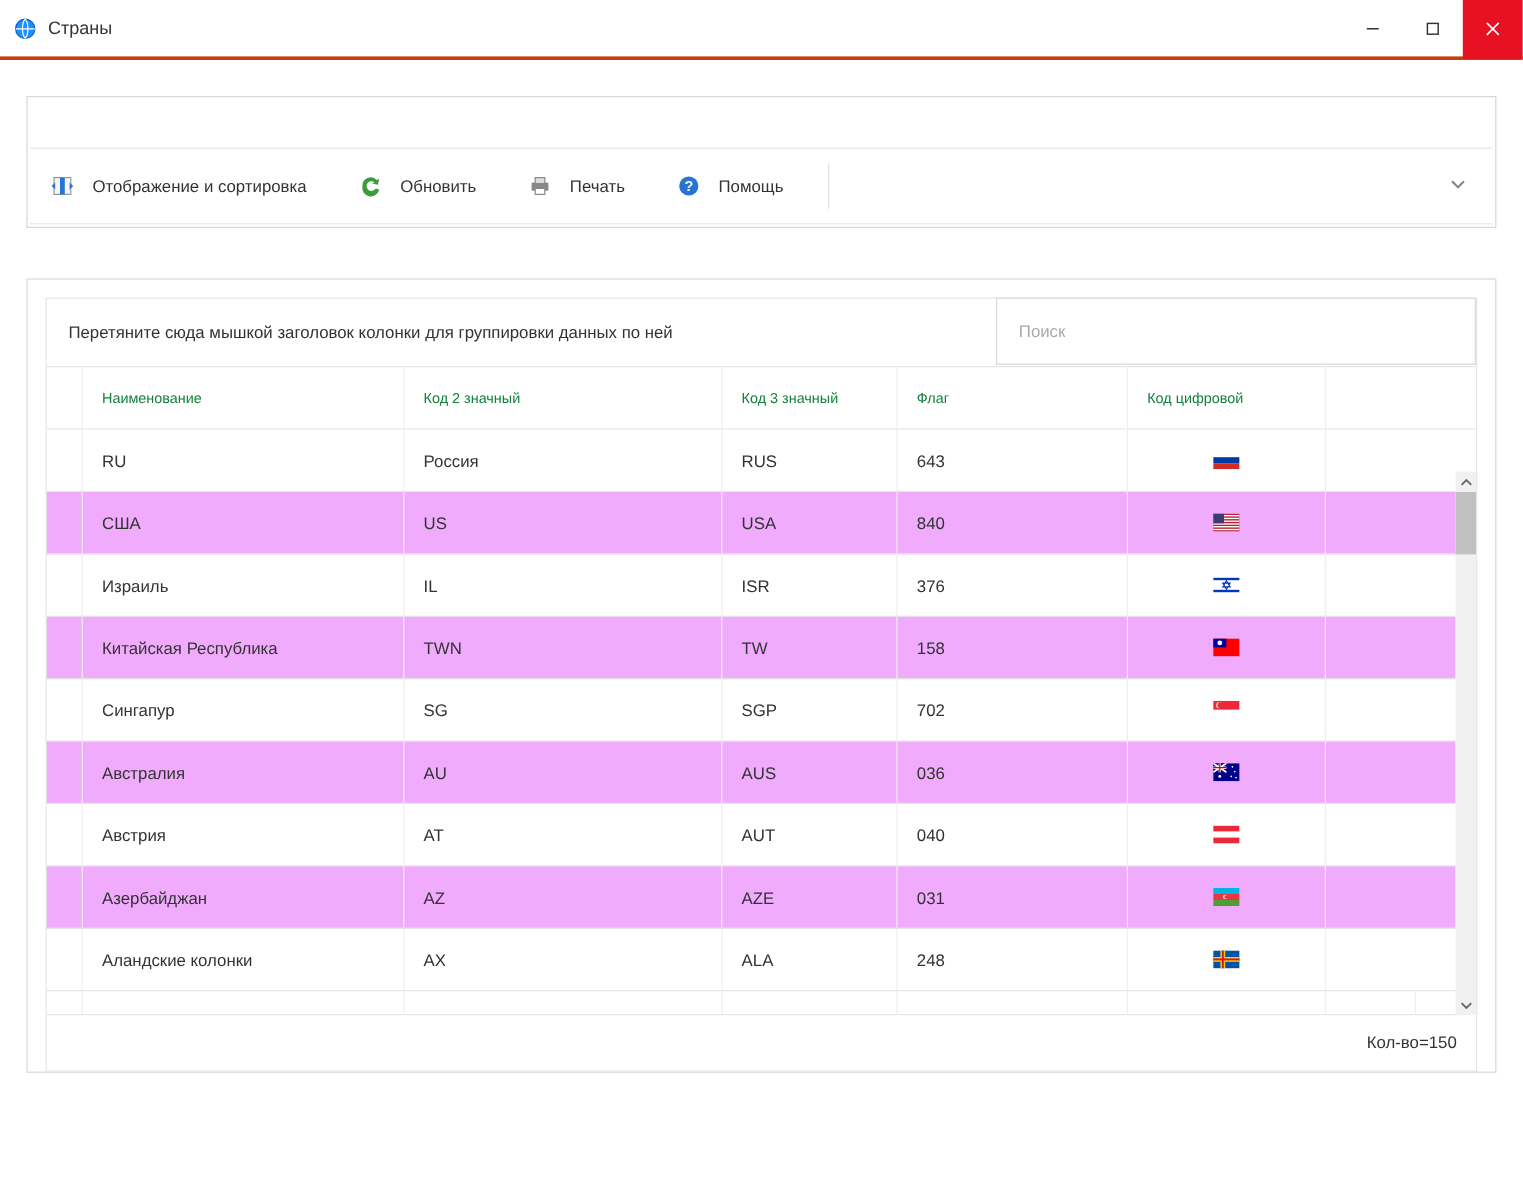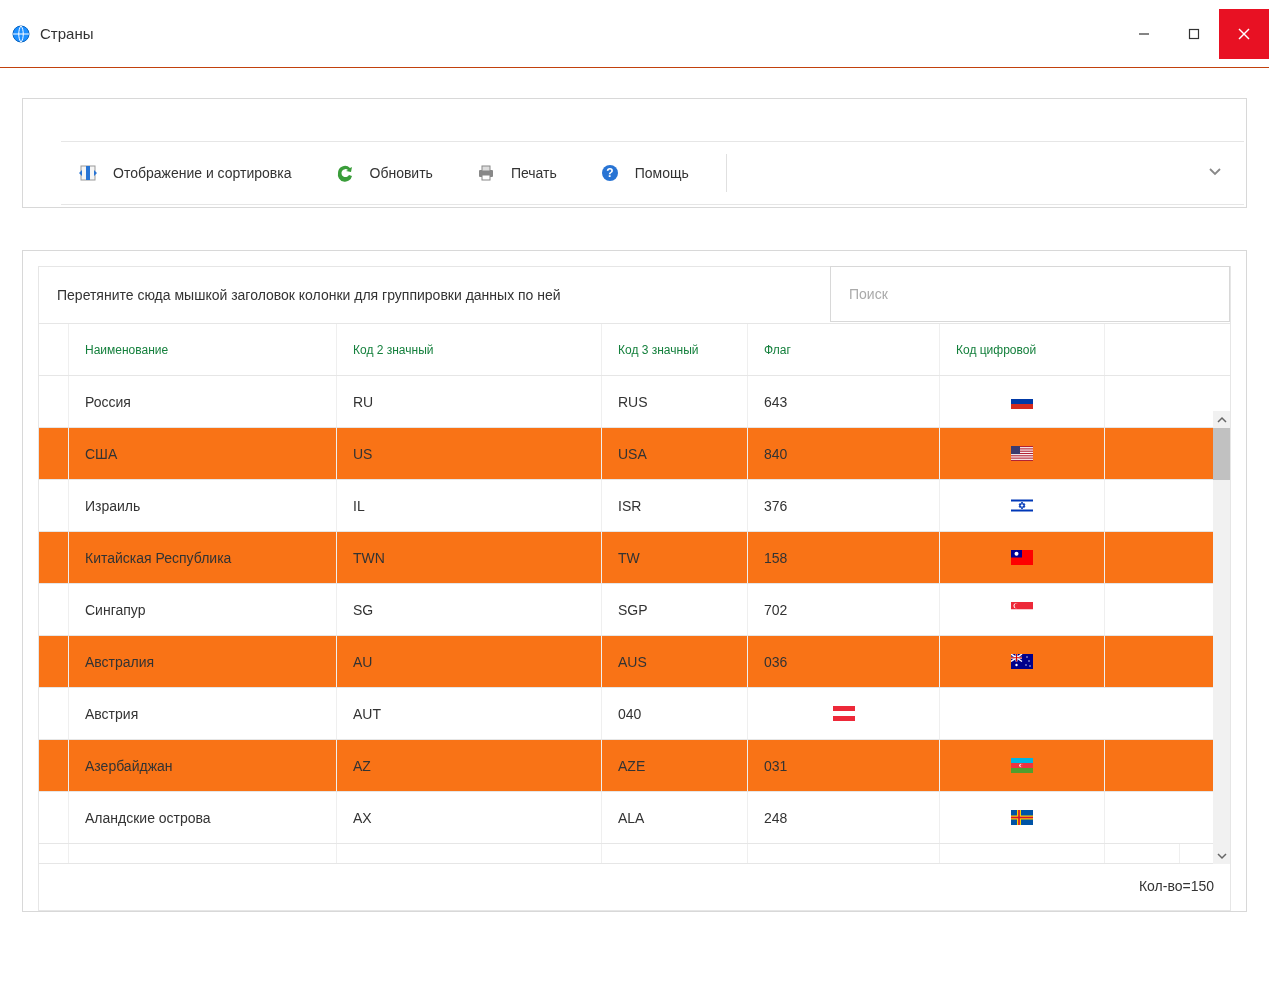--- a/index.html
+++ b/index.html
@@ -1,29 +1,29 @@
 <!DOCTYPE html>
 <html><head>
 <meta charset="utf-8">
 <style>
   * { box-sizing: border-box; margin: 0; padding: 0; }
   body { font-family: 'Segoe UI', Tahoma, sans-serif; font-size: 14px; color: #333; background: #fff; width: 1269px; height: 997px; overflow: hidden; }
   
   
-  .titlebar { height: 68px; display: flex; align-items: center; padding-left: 12px; border-bottom: 1px solid #c2410c; }
+  .titlebar { height: 50px; display: flex; align-items: center; padding-left: 12px; border-bottom: 3px solid #c2410c; }
   .titlebar .appicon { width: 18px; height: 18px; margin-right: 10px; display:inline-flex;align-items:center;justify-content:center;}
   .titlebar .title { font-size: 15px; color: #333; }
   .titlebar .spacer { flex: 1; }
   .winbtn { width: 50px; height: 50px; display: flex; align-items: center; justify-content: center; cursor: pointer; }
   .winbtn.close { background: #e81123; color: #fff; }
   .winbtn svg { display:block; }
 
   
   .outer { padding: 30px 22px 22px 22px; }
-  .panel-border { border: 1px solid #d8d8d8; padding-left: 36px; }
+  .panel-border { border: 1px solid #d8d8d8; }
 
   
   .toolbar-wrap { padding: 2px 2px; }
   .toolbar-inner { border-top: 1px solid #e6e6e6; border-bottom: 1px solid #e6e6e6; margin-top: 40px; padding: 12px 10px; display: flex; align-items: center; gap: 30px; }
   .tb-item { display: flex; align-items: center; gap: 14px; cursor: pointer; padding: 4px 6px; }
   .tb-icon { width: 22px; height: 22px; display:flex;align-items:center;justify-content:center;}
   .tb-sep { width: 1px; height: 38px; background: #e0e0e0; margin-left: 1px; }
   .tb-drop { margin-left: auto; padding-right: 12px; cursor:pointer; color:#888; }
 
   
@@ -34,21 +34,21 @@
   .group-text { flex: 1; padding: 20px 18px; font-size: 14px; color:#333; }
   .search-box-wrap { width: 400px; padding: 0; }
   .search-box { width: 100%; height: 56px; border: 1px solid #d8d8d8; padding: 0 18px; font-size: 14px; color:#333; outline:none; margin:-1px -1px -1px 0;}
   .search-box::placeholder { color: #aaa; }
 
   .grid-container { position: relative; }
   .grid { border-left: 1px solid #e6e6e6; border-right: 1px solid #e6e6e6; }
   .grid-head, .grid-row { display: grid; grid-template-columns: 30px 268px 265px 146px 192px 165px 75px; border-bottom: 1px solid #e6e6e6; }
   .grid-head { height: 52px; }
   .grid-row { height: 52px; }
-  .grid-row.alt { background: #f97316; }
+  .grid-row.alt { background: #f0abfc; }
   .cell { padding: 0 16px; display: flex; align-items: center; border-right: 1px solid #efefef; overflow:hidden;white-space:nowrap;}
   .cell:last-child { border-right: none; }
   .cell.hcell { font-size: 12px; color:#15803d; cursor:pointer;}
   .cell.first { padding:0; }
   .cell.flagcell { justify-content: center; }
   .flag { width: 22px; height: 15px; border: 0; background-size: cover; position:relative;}
 
   .grid-scroll { position:absolute; right:-0px; top:52px; bottom:0; width:17px; background:#f1f1f1;}
   .grid-scroll .thumb { width:17px; height:52px; background:#c1c1c1; position:absolute; top:0;}
   .grid-scroll .down-btn { position:absolute; bottom:0; width:17px;height:17px; display:flex;align-items:center;justify-content:center;color:#666;}
@@ -159,22 +159,22 @@
             <div class="cell hcell">Код 2 значный</div>
             <div class="cell hcell">Код 3 значный</div>
             <div class="cell hcell">Флаг</div>
             <div class="cell hcell">Код цифровой</div>
             <div class="cell hcell"></div>
           </div>
           <div class="grid-bodywrap">
             <div id="grid-body">
                 <div class="grid-row">
                   <div class="cell first"></div>
+                  <div class="cell">RU</div>
                   <div class="cell">Россия</div>
-                  <div class="cell">RU</div>
                   <div class="cell">RUS</div>
                   <div class="cell">643</div>
                   <div class="cell flagcell">
                     <span class="flag"><svg width="22" height="15" viewBox="0 0 22 15">
                         <rect width="22" height="5" fill="#fff"></rect>
                         <rect y="5" width="22" height="5" fill="#0039a6"></rect>
                         <rect y="10" width="22" height="5" fill="#d52b1e"></rect>
                       </svg></span>
                   </div>
                   <div class="cell"></div>
@@ -266,20 +266,21 @@
                         <circle cx="18" cy="7" r="0.7" fill="#fff"></circle>
                         <circle cx="15" cy="11" r="0.7" fill="#fff"></circle>
                         <circle cx="19" cy="12" r="0.7" fill="#fff"></circle>
                       </svg></span>
                   </div>
                   <div class="cell"></div>
                 </div>
                 <div class="grid-row">
                   <div class="cell first"></div>
                   <div class="cell">Австрия</div>
+                  <div class="cell">AT</div>
                   <div class="cell">AUT</div>
                   <div class="cell">040</div>
                   <div class="cell flagcell">
                     <span class="flag"><svg width="22" height="15" viewBox="0 0 22 15">
                         <rect width="22" height="5" fill="#ed2939"></rect>
                         <rect y="5" width="22" height="5" fill="#fff"></rect>
                         <rect y="10" width="22" height="5" fill="#ed2939"></rect>
                       </svg></span>
                   </div>
                   <div class="cell"></div>
@@ -296,21 +297,21 @@
                         <rect y="5" width="22" height="5" fill="#ef3340"></rect>
                         <rect y="10" width="22" height="5" fill="#509e2f"></rect>
                         <circle cx="10" cy="7.5" r="1.8" fill="#fff"></circle>
                         <circle cx="10.8" cy="7.5" r="1.5" fill="#ef3340"></circle>
                       </svg></span>
                   </div>
                   <div class="cell"></div>
                 </div>
                 <div class="grid-row">
                   <div class="cell first"></div>
-                  <div class="cell">Аландские острова</div>
+                  <div class="cell">Аландские колонки</div>
                   <div class="cell">AX</div>
                   <div class="cell">ALA</div>
                   <div class="cell">248</div>
                   <div class="cell flagcell">
                     <span class="flag"><svg width="22" height="15" viewBox="0 0 22 15">
                         <rect width="22" height="15" fill="#0053a5"></rect>
                         <rect x="6" width="4" height="15" fill="#ffce00"></rect>
                         <rect y="5.5" width="22" height="4" fill="#ffce00"></rect>
                         <rect x="7.2" width="1.6" height="15" fill="#d21034"></rect>
                         <rect y="6.7" width="22" height="1.6" fill="#d21034"></rect>

